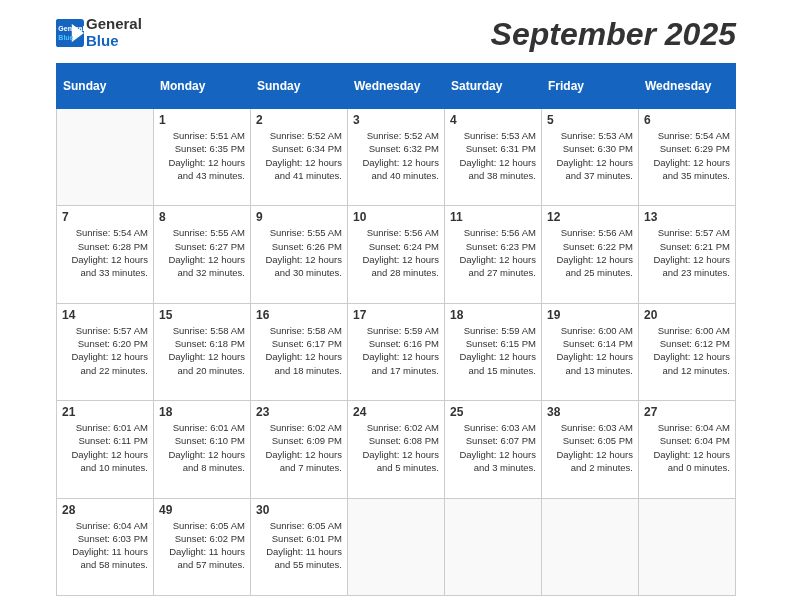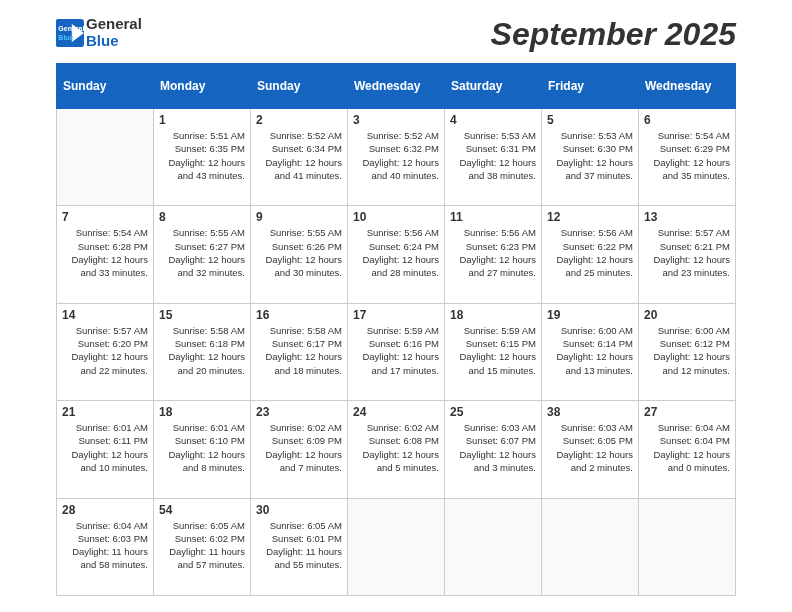--- a/index.html
+++ b/index.html
@@ -322,21 +322,21 @@
         </tr>
         <tr>
           <td>
             <span class="day-num">28</span>
             <div class="day-info" style="white-space: pre-line;">Sunrise: 6:04 AM
 Sunset: 6:03 PM
 Daylight: 11 hours
 and 58 minutes.</div>
           </td>
           <td>
-            <span class="day-num">54</span>
+            <span class="day-num">49</span>
             <div class="day-info" style="white-space: pre-line;">Sunrise: 6:05 AM
 Sunset: 6:02 PM
 Daylight: 11 hours
 and 57 minutes.</div>
           </td>
           <td>
             <span class="day-num">30</span>
             <div class="day-info" style="white-space: pre-line;">Sunrise: 6:05 AM
 Sunset: 6:01 PM
 Daylight: 11 hours

